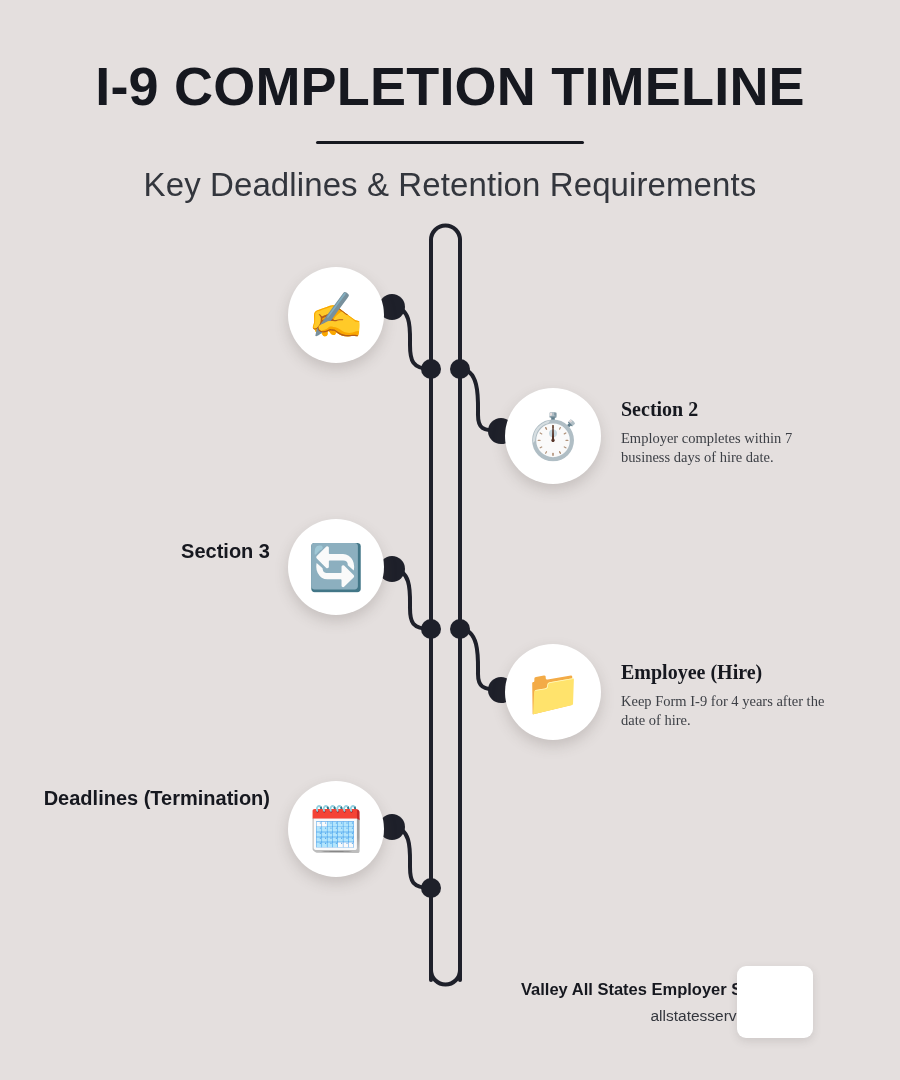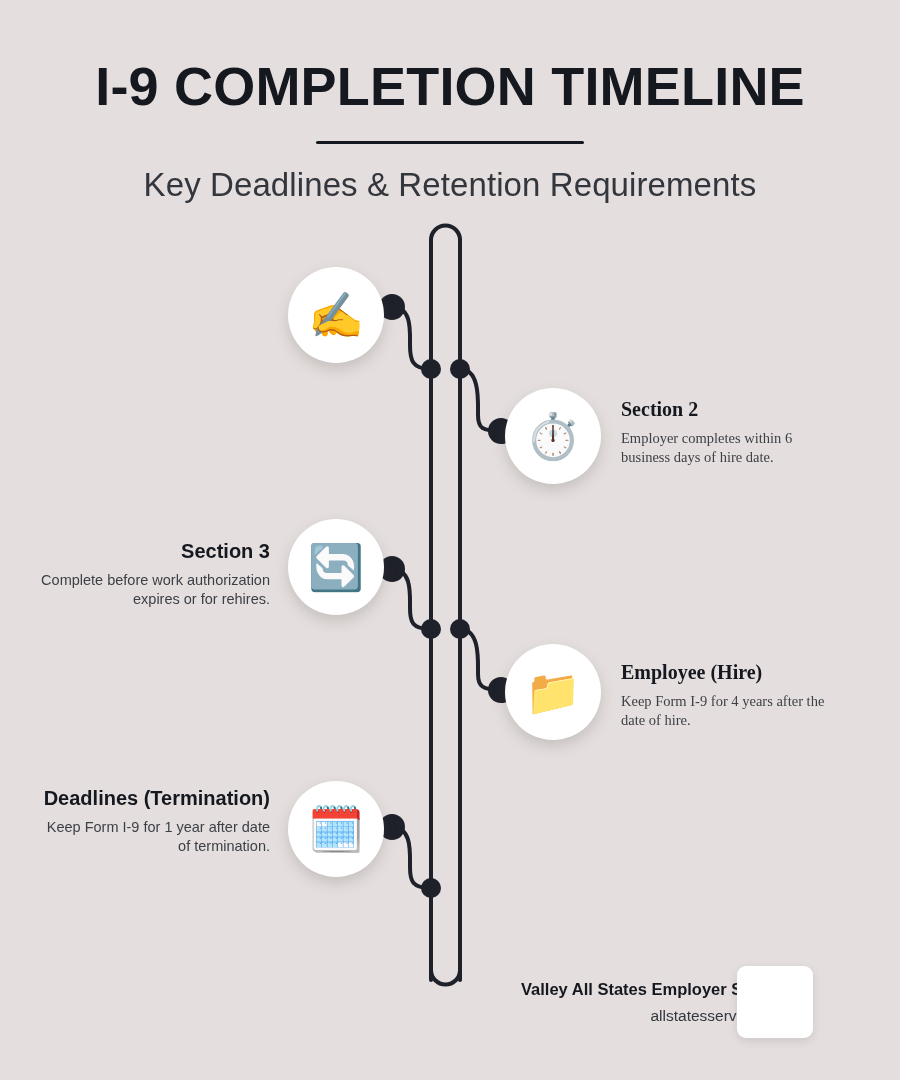--- a/index.html
+++ b/index.html
@@ -151,36 +151,34 @@
   <div class="bubble" style="left:505px; top:644px;">
     <span class="glyph">📁</span>
   </div>
   <div class="bubble" style="left:288px; top:781px;">
     <span class="glyph">🗓️</span>
   </div>
 
 
   <div class="entry right" style="left:621px; top:398px; width:215px;">
     <h3>Section 2</h3>
-    <p>Employer completes within 6 business days of hire date.</p>
+    <p>Employer completes within 7 business days of hire date.</p>
   </div>
 
   <div class="entry left" style="left:40px; top:540px; width:230px;">
     <h3>Section 3</h3>
-    <p>Complete before work authorization expires or for rehires.</p>
   </div>
 
   <div class="entry right" style="left:621px; top:661px; width:215px;">
     <h3>Employee (Hire)</h3>
     <p>Keep Form I-9 for 4 years after the date of hire.</p>
   </div>
 
   <div class="entry left" style="left:40px; top:787px; width:230px;">
     <h3>Deadlines (Termination)</h3>
-    <p>Keep Form I-9 for 1 year after date of termination.</p>
   </div>
 
   <div id="footer">
     <div id="brand">Valley All States Employer Service</div>
     <div id="site">allstatesservice.com</div>
     <div id="logo"></div>
   </div>
 
 </div>
 

